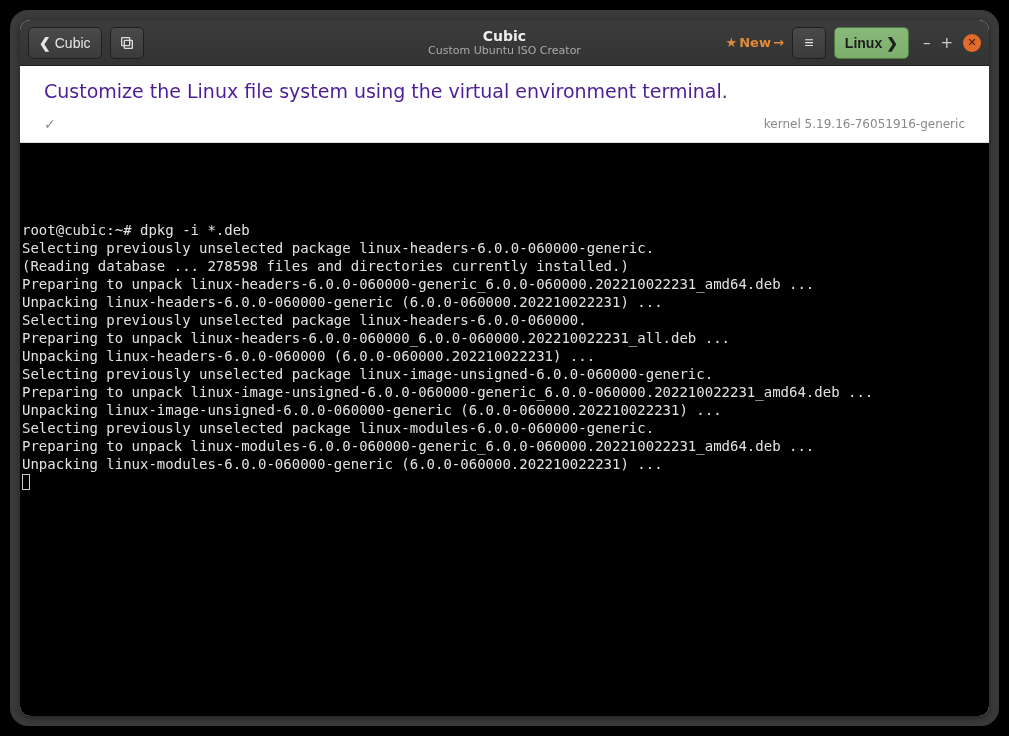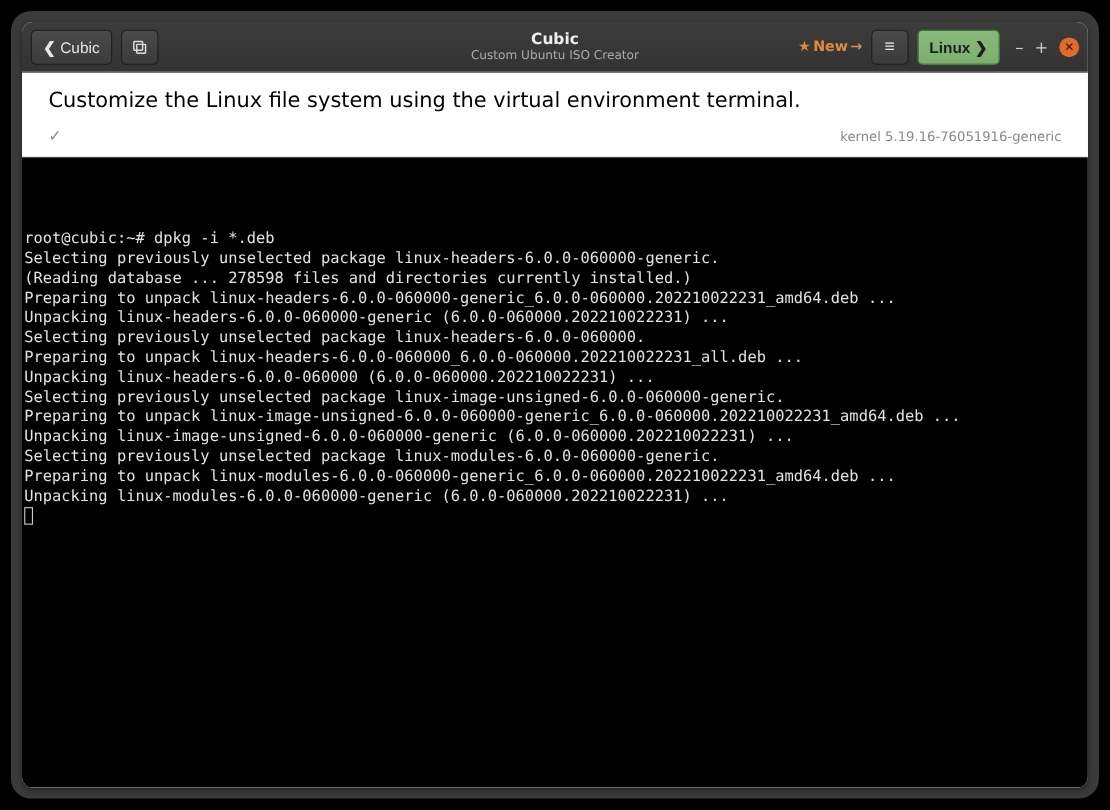--- a/index.html
+++ b/index.html
@@ -69,37 +69,37 @@
       background: #e26b2a; color: #3a1c08;
       display: inline-flex; align-items: center; justify-content: center;
       font-size: 11px; font-weight: 900; cursor: pointer;
     }
     .header-panel {
       background: #fff;
       padding: 14px 24px 10px 24px;
       border-bottom: 1px solid #ddd;
     }
     .header-title {
-      font-size: 19px; font-weight: 500; color: #000000;
+      font-size: 19px; font-weight: 500; color: #4c1d95;
     }
     .status-row {
       display: flex; align-items: center; justify-content: space-between;
       margin-top: 14px; font-size: 13px; color: #7a7a7a;
     }
     .status-left { display: flex; align-items: center; gap: 8px; }
     .check { color: #8a8a8a; font-size: 14px; }
     .kernel { font-size: 12px; color: #888; padding-left: 32px; }
     .terminal {
       flex: 1;
       background: #000;
       color: #e2e2e2;
       font-family: "DejaVu Sans Mono", "Ubuntu Mono", monospace;
       font-size: 14px;
       line-height: 18px;
-      padding: 11px 2px 6px 2px;
+      padding: 24px 2px 6px 2px;
       white-space: pre;
       overflow: hidden;
       position: relative;
     }
     .terminal .line { white-space: pre; }
     .prompt-line { color: #e2e2e2; }
     .cursor {
       display: block; width: 8px; height: 16px;
       border: 1px solid #ccc; margin-top: 1px; margin-left: 0px;
     }

